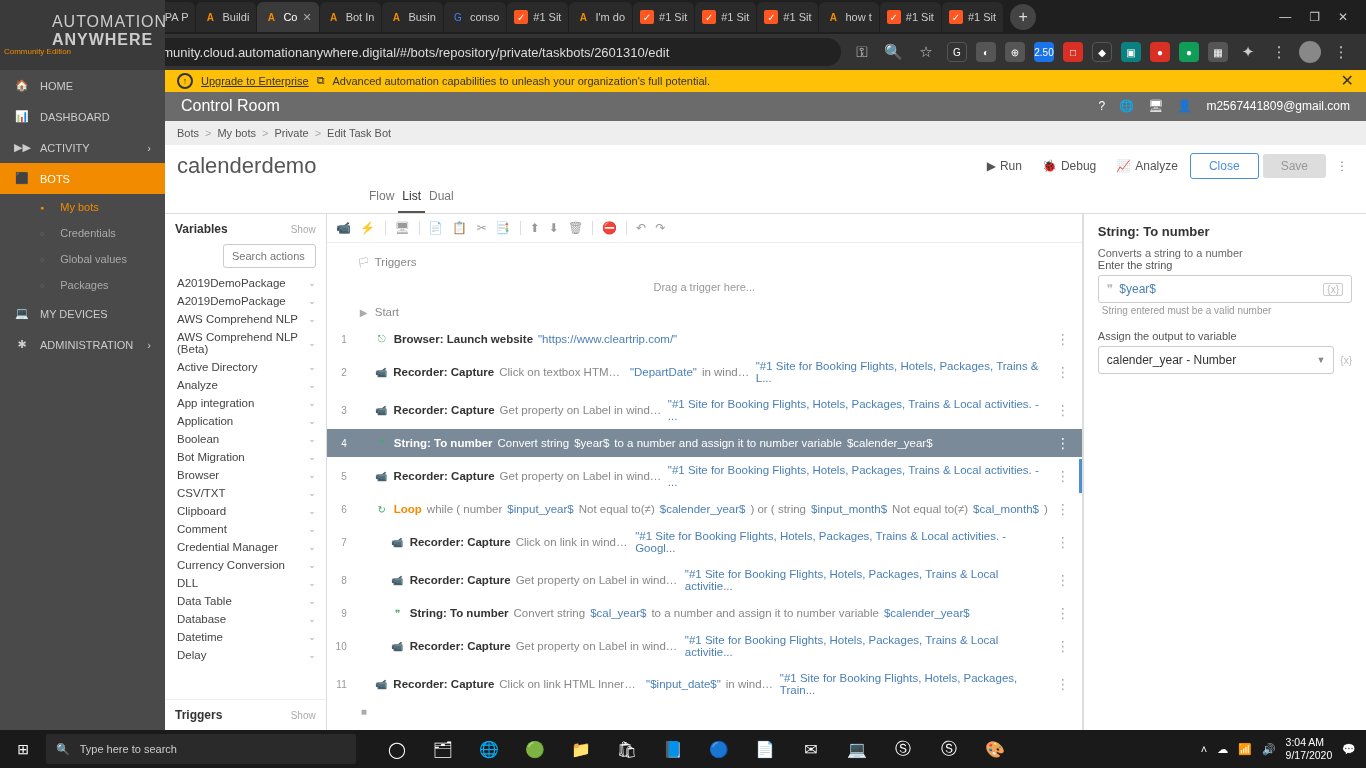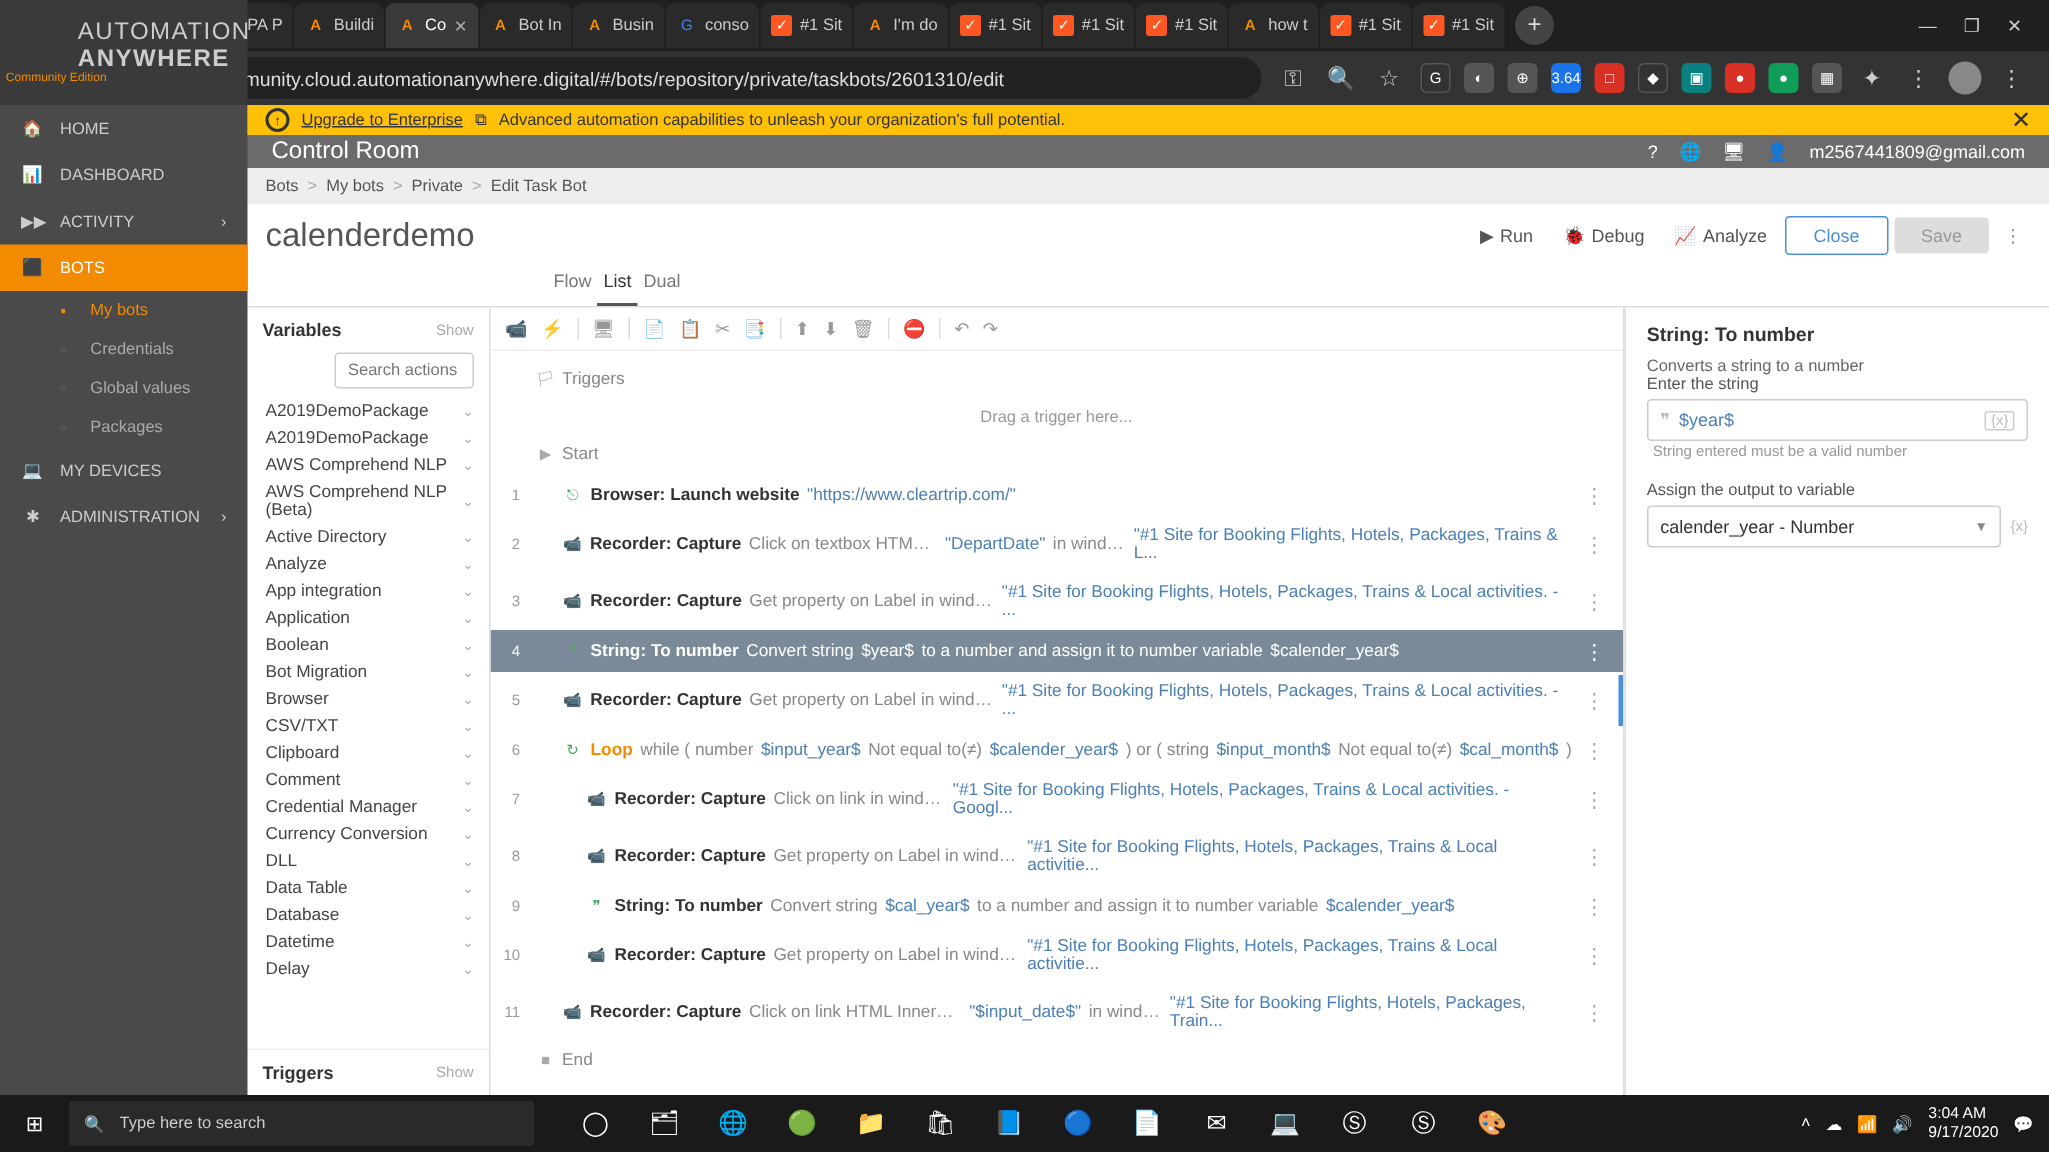--- a/index.html
+++ b/index.html
@@ -231,21 +231,21 @@
       <span class="lock">🔒</span>
       <span>community.cloud.automationanywhere.digital/#/bots/repository/private/taskbots/2601310/edit</span>
     </div>
     <span class="navbtn">⚿</span>
     <span class="navbtn">🔍</span>
     <span class="navbtn">☆</span>
     <div class="ext-strip">
       <div class="ext dark">G</div>
       <div class="ext grey">◐</div>
       <div class="ext grey">⊕</div>
-      <div class="ext blue">3.64</div>
+      <div class="ext blue">2.50</div>
       <div class="ext red">□</div>
       <div class="ext dark">◆</div>
       <div class="ext teal">▣</div>
       <div class="ext red">●</div>
       <div class="ext green">●</div>
       <div class="ext grey">▦</div>
       <span class="navbtn">✦</span>
       <span class="navbtn">⋮</span>
       <div class="ext-avatar"></div>
       <span class="navbtn">⋮</span>
@@ -621,23 +621,20 @@
                 <span class="desc">Click on link HTML InnerText </span>
                 <span class="lnk">"$input_date$"</span>
                 <span class="desc"> in window </span>
                 <span class="lnk">"#1 Site for Booking Flights, Hotels, Packages, Train...</span>
               </div>
               <div class="more">⋮</div>
             </div>
             <div class="trow light">
               <div class="num"></div>
               <div class="gutter">■</div>
-              <div class="line">
-                <span class="desc">End</span>
-              </div>
             </div>
           </div>
       </div>
 
       <div class="panel-right">
         <div class="rtitle">String: To number</div>
         <div class="rdesc">Converts a string to a number</div>
         <div class="flabel">Enter the string</div>
         <div class="finput">
           <span class="qicon">❞</span>

